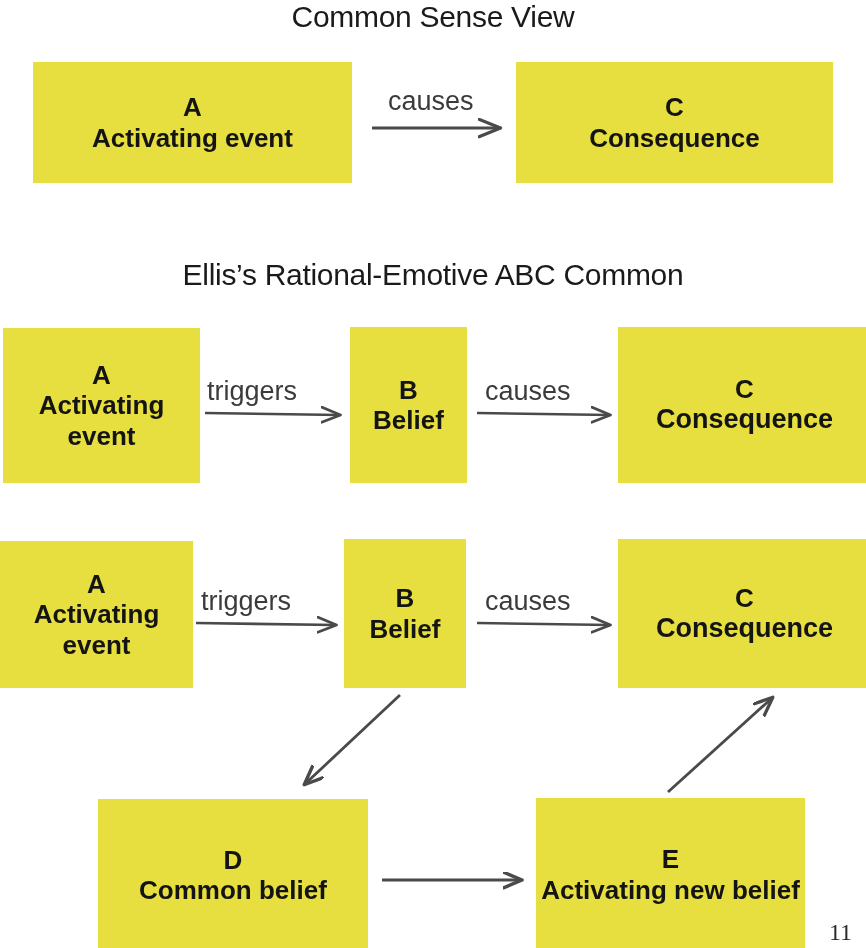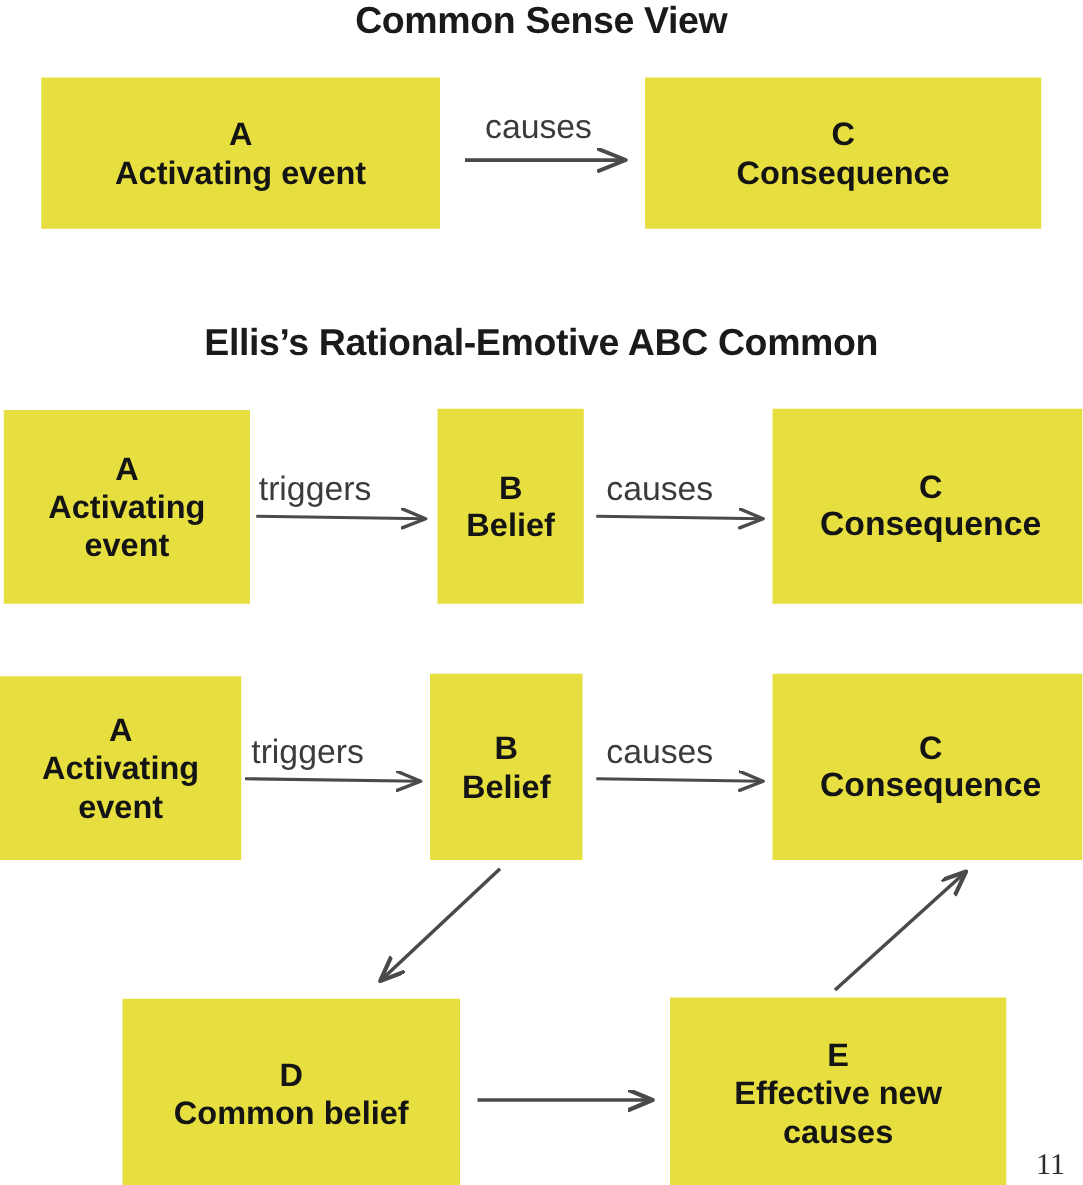--- a/index.html
+++ b/index.html
@@ -18,21 +18,21 @@
     background: #ffffff;
     overflow: hidden;
   }
 
   
   .section-title {
     position: absolute;
     width: 100%;
     left: 0;
     text-align: center;
-    font-weight: bold;
+    font-weight: normal;
     color: #1a1a1a;
     font-size: 30px;
     letter-spacing: -0.3px;
     line-height: 1.1;
     white-space: nowrap;
   }
   #title-common   { top: 0px; }
   #title-ellis    { top: 258px; }
 
   
@@ -161,21 +161,21 @@
 
   <div class="edge-label" style="left:485px; top:588px;">causes</div>
 
   <div class="node" id="box-d">
     <span class="letter">D</span>
     <span class="label">Common belief</span>
   </div>
 
   <div class="node" id="box-e">
     <span class="letter">E</span>
-    <span class="label">Effective new causes</span>
+    <span class="label">Activating new belief</span>
   </div>
 
   <svg id="arrows" viewBox="0 0 866 948">
     <defs>
       <marker id="head" markerWidth="9" markerHeight="9" refX="7.4" refY="3.2" orient="auto" markerUnits="strokeWidth">
         <path d="M0.4,0.3 L7.6,3.2 L0.4,6.1" fill="none" stroke="#4a4a4a" stroke-width="1.05" stroke-linecap="round" stroke-linejoin="round"></path>
       </marker>
       <marker id="head-solid" markerWidth="8" markerHeight="8" refX="6.6" refY="3.0" orient="auto" markerUnits="strokeWidth">
         <path d="M0.3,0.2 L7.0,3.0 L0.3,5.8" fill="none" stroke="#4a4a4a" stroke-width="1.2" stroke-linecap="round" stroke-linejoin="round"></path>
       </marker>

